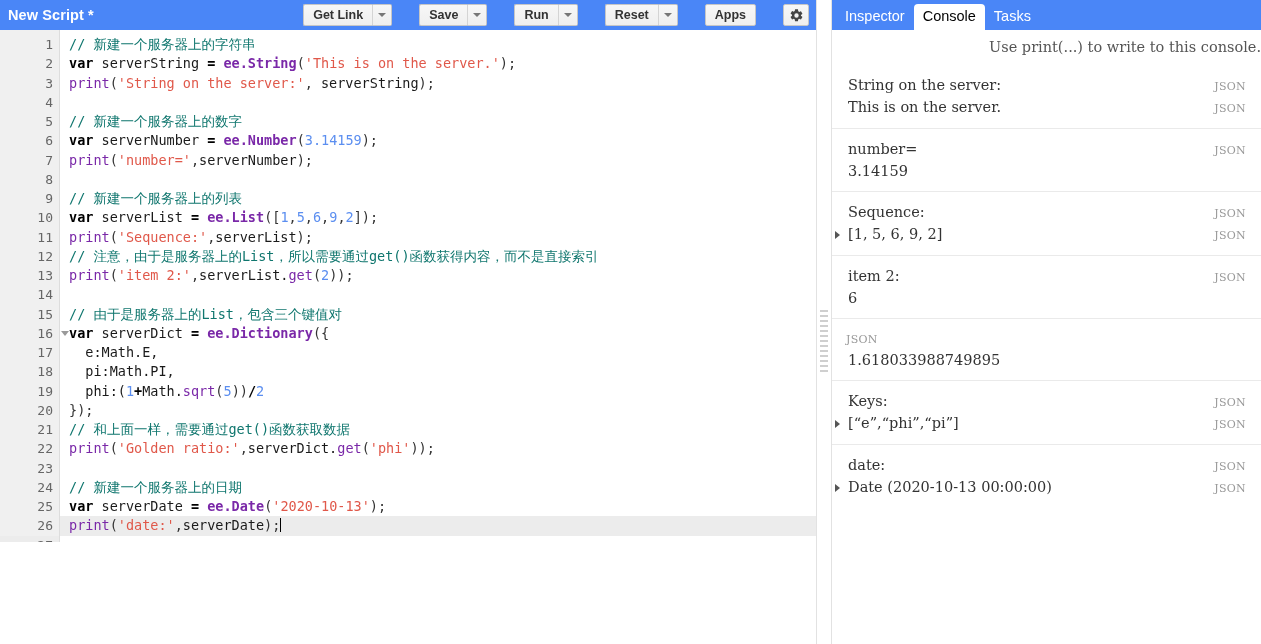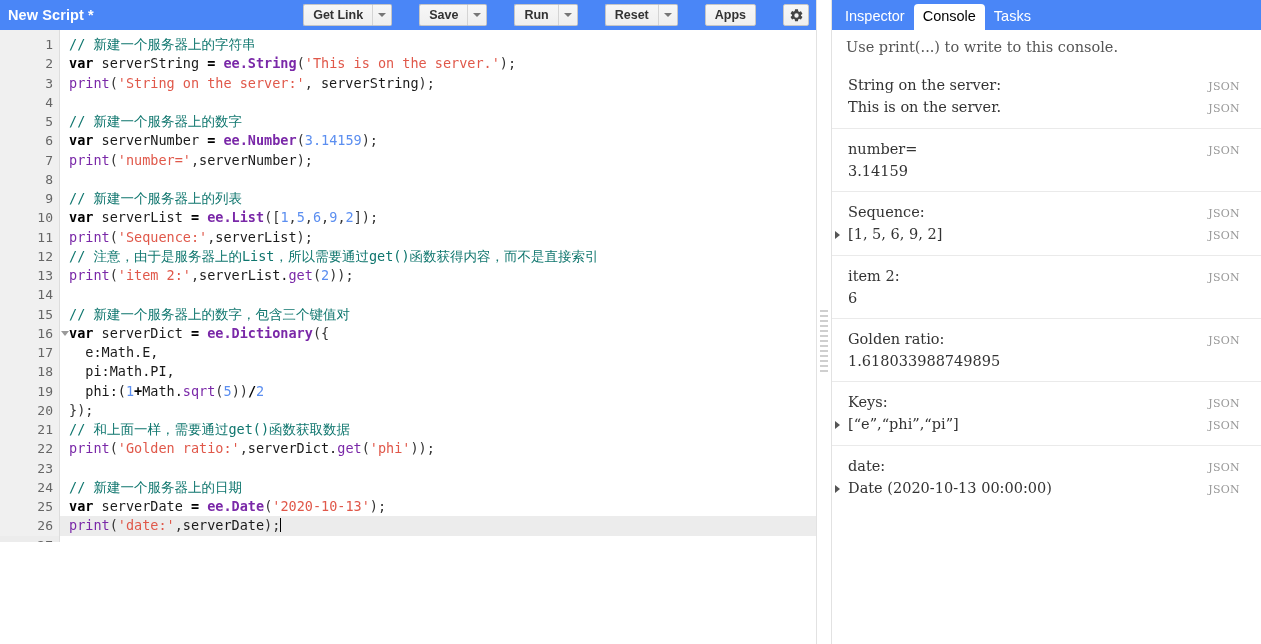--- a/index.html
+++ b/index.html
@@ -255,24 +255,25 @@
     overflow: hidden;
     background: #ffffff;
     padding-top: 3px;
   }
   #console-hint {
     font-family: "DejaVu Serif", serif;
     font-size: 14.5px;
     color: #555555;
     padding: 6px 0 10px 14px;
     white-space: pre;
+    text-align: right;
   }
   .console-entry {
     border-top: 1px solid #eaeaea;
-    padding: 10px 10px 9px 0;
+    padding: 10px 4px 9px 0;
     position: relative;
   }
   .console-entry:first-of-type { border-top: none; }
   .centry-row {
     display: flex;
     align-items: baseline;
     position: relative;
     min-height: 21px;
   }
   .c-expander {
@@ -403,21 +404,21 @@
           <div class="cline"><span class="t-comment">// 新建一个服务器上的数字</span></div>
           <div class="cline"><span class="t-kw">var</span><span class="t-plain"> serverNumber </span><span class="t-op">=</span><span class="t-plain"> </span><span class="t-ns">ee.Number</span><span class="t-punct">(</span><span class="t-num">3.14159</span><span class="t-punct">);</span></div>
           <div class="cline"><span class="t-fn">print</span><span class="t-punct">(</span><span class="t-str">'number='</span><span class="t-punct">,</span><span class="t-plain">serverNumber</span><span class="t-punct">);</span></div>
           <div class="cline"><span class="t-plain"></span></div>
           <div class="cline"><span class="t-comment">// 新建一个服务器上的列表</span></div>
           <div class="cline"><span class="t-kw">var</span><span class="t-plain"> serverList </span><span class="t-op">=</span><span class="t-plain"> </span><span class="t-ns">ee.List</span><span class="t-punct">([</span><span class="t-num">1</span><span class="t-punct">,</span><span class="t-num">5</span><span class="t-punct">,</span><span class="t-num">6</span><span class="t-punct">,</span><span class="t-num">9</span><span class="t-punct">,</span><span class="t-num">2</span><span class="t-punct">]);</span></div>
           <div class="cline"><span class="t-fn">print</span><span class="t-punct">(</span><span class="t-str">'Sequence:'</span><span class="t-punct">,</span><span class="t-plain">serverList</span><span class="t-punct">);</span></div>
           <div class="cline"><span class="t-comment">// 注意，由于是服务器上的List，所以需要通过get()函数获得内容，而不是直接索引</span></div>
           <div class="cline"><span class="t-fn">print</span><span class="t-punct">(</span><span class="t-str">'item 2:'</span><span class="t-punct">,</span><span class="t-plain">serverList.</span><span class="t-fn">get</span><span class="t-punct">(</span><span class="t-num">2</span><span class="t-punct">));</span></div>
           <div class="cline"><span class="t-plain"></span></div>
-          <div class="cline"><span class="t-comment">// 新建一个服务器上的数字，包含三个键值对</span></div>
+          <div class="cline"><span class="t-comment">// 由于是服务器上的List，包含三个键值对</span></div>
           <div class="cline"><span class="t-kw">var</span><span class="t-plain"> serverDict </span><span class="t-op">=</span><span class="t-plain"> </span><span class="t-ns">ee.Dictionary</span><span class="t-punct">({</span></div>
           <div class="cline"><span class="t-plain">  e:Math.E,</span></div>
           <div class="cline"><span class="t-plain">  pi:Math.PI,</span></div>
           <div class="cline"><span class="t-plain">  phi:(</span><span class="t-num">1</span><span class="t-op">+</span><span class="t-plain">Math.</span><span class="t-fn">sqrt</span><span class="t-punct">(</span><span class="t-num">5</span><span class="t-punct">))</span><span class="t-op">/</span><span class="t-num">2</span></div>
           <div class="cline"><span class="t-punct">});</span></div>
           <div class="cline"><span class="t-comment">// 和上面一样，需要通过get()函数获取数据</span></div>
           <div class="cline"><span class="t-fn">print</span><span class="t-punct">(</span><span class="t-str">'Golden ratio:'</span><span class="t-punct">,</span><span class="t-plain">serverDict.</span><span class="t-fn">get</span><span class="t-punct">(</span><span class="t-str">'phi'</span><span class="t-punct">));</span></div>
           <div class="cline"><span class="t-plain"></span></div>
           <div class="cline"><span class="t-comment">// 新建一个服务器上的日期</span></div>
           <div class="cline"><span class="t-kw">var</span><span class="t-plain"> serverDate </span><span class="t-op">=</span><span class="t-plain"> </span><span class="t-ns">ee.Date</span><span class="t-punct">(</span><span class="t-str">'2020-10-13'</span><span class="t-punct">);</span></div>
@@ -500,21 +501,20 @@
             </div>
             <div class="centry-row">
               <div class="c-expander"></div>
               <div class="c-text">6</div>
               <div class="c-json"></div>
             </div>
           </div>
           <div class="console-entry">
             <div class="centry-row">
               <div class="c-expander"></div>
-              <div class="c-text">Golden ratio:</div>
               <div class="c-json">JSON</div>
             </div>
             <div class="centry-row">
               <div class="c-expander"></div>
               <div class="c-text">1.618033988749895</div>
               <div class="c-json"></div>
             </div>
           </div>
           <div class="console-entry">
             <div class="centry-row">

